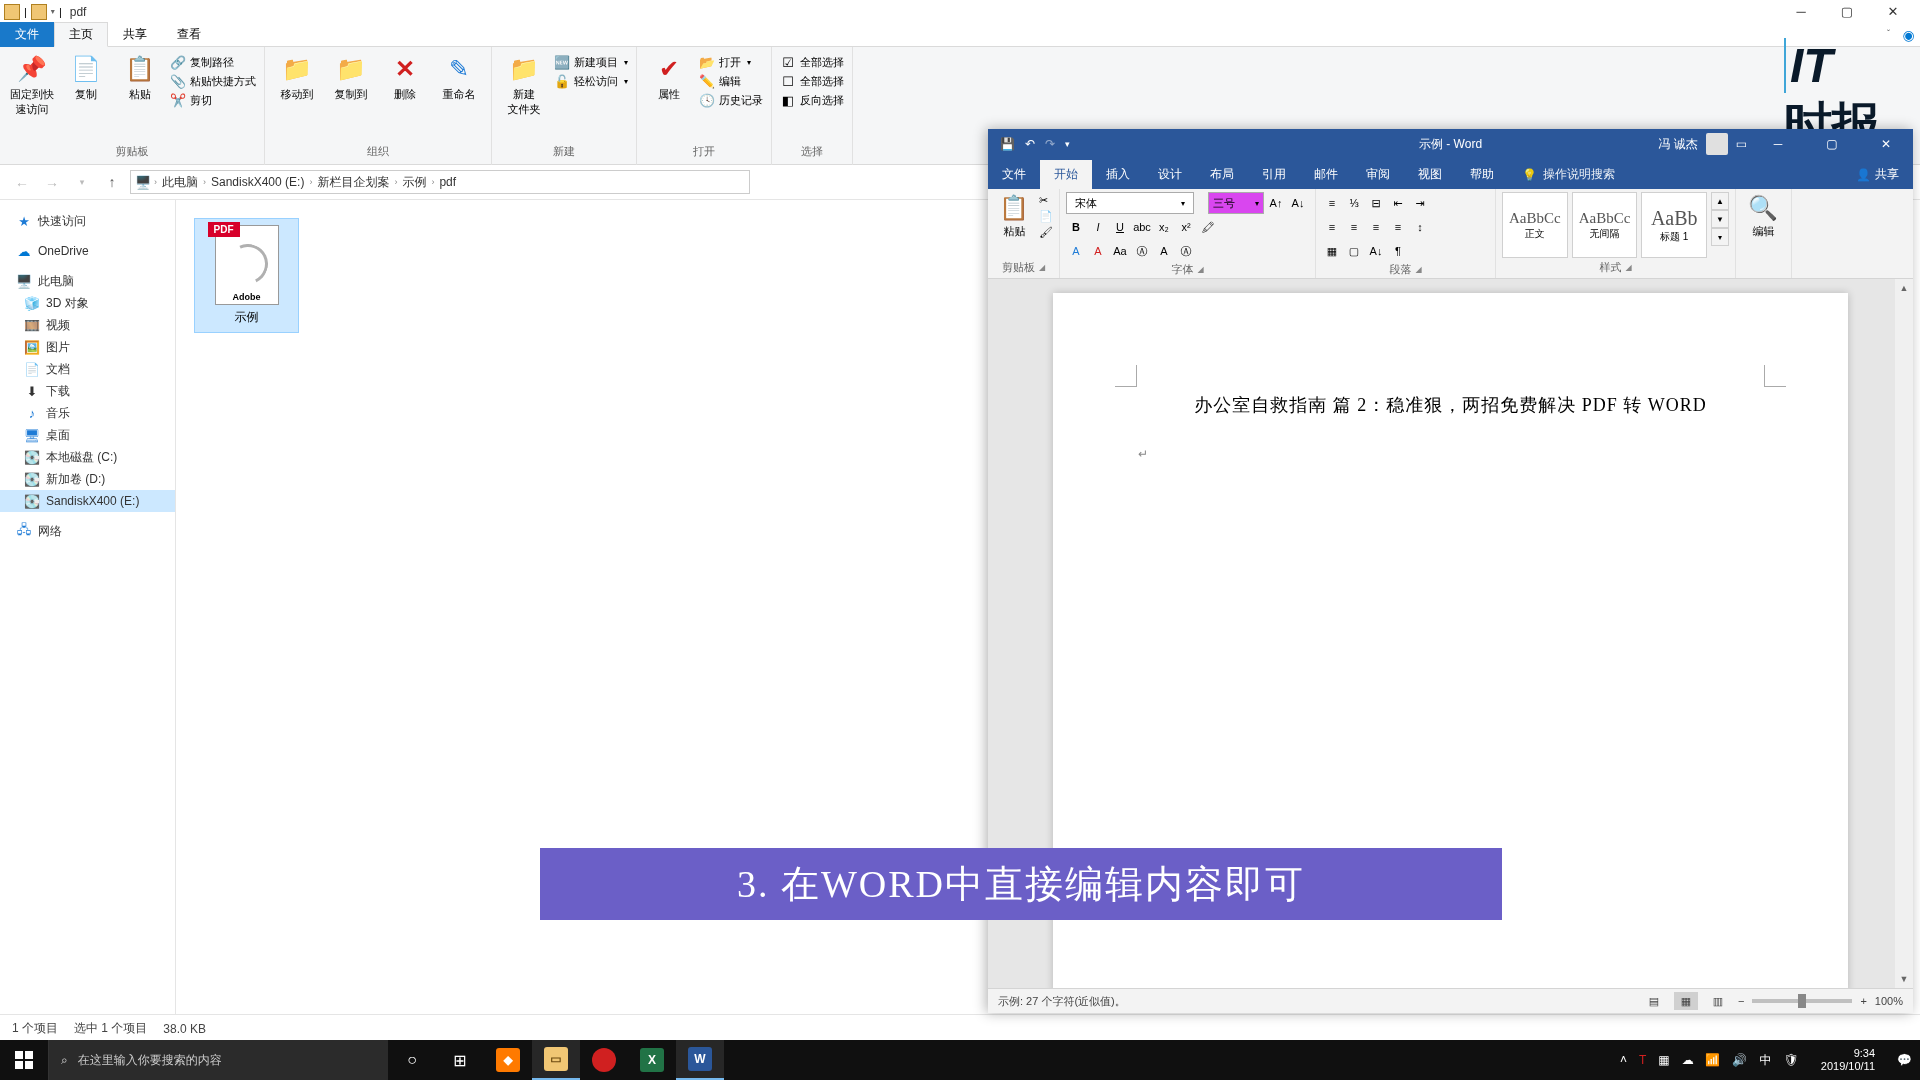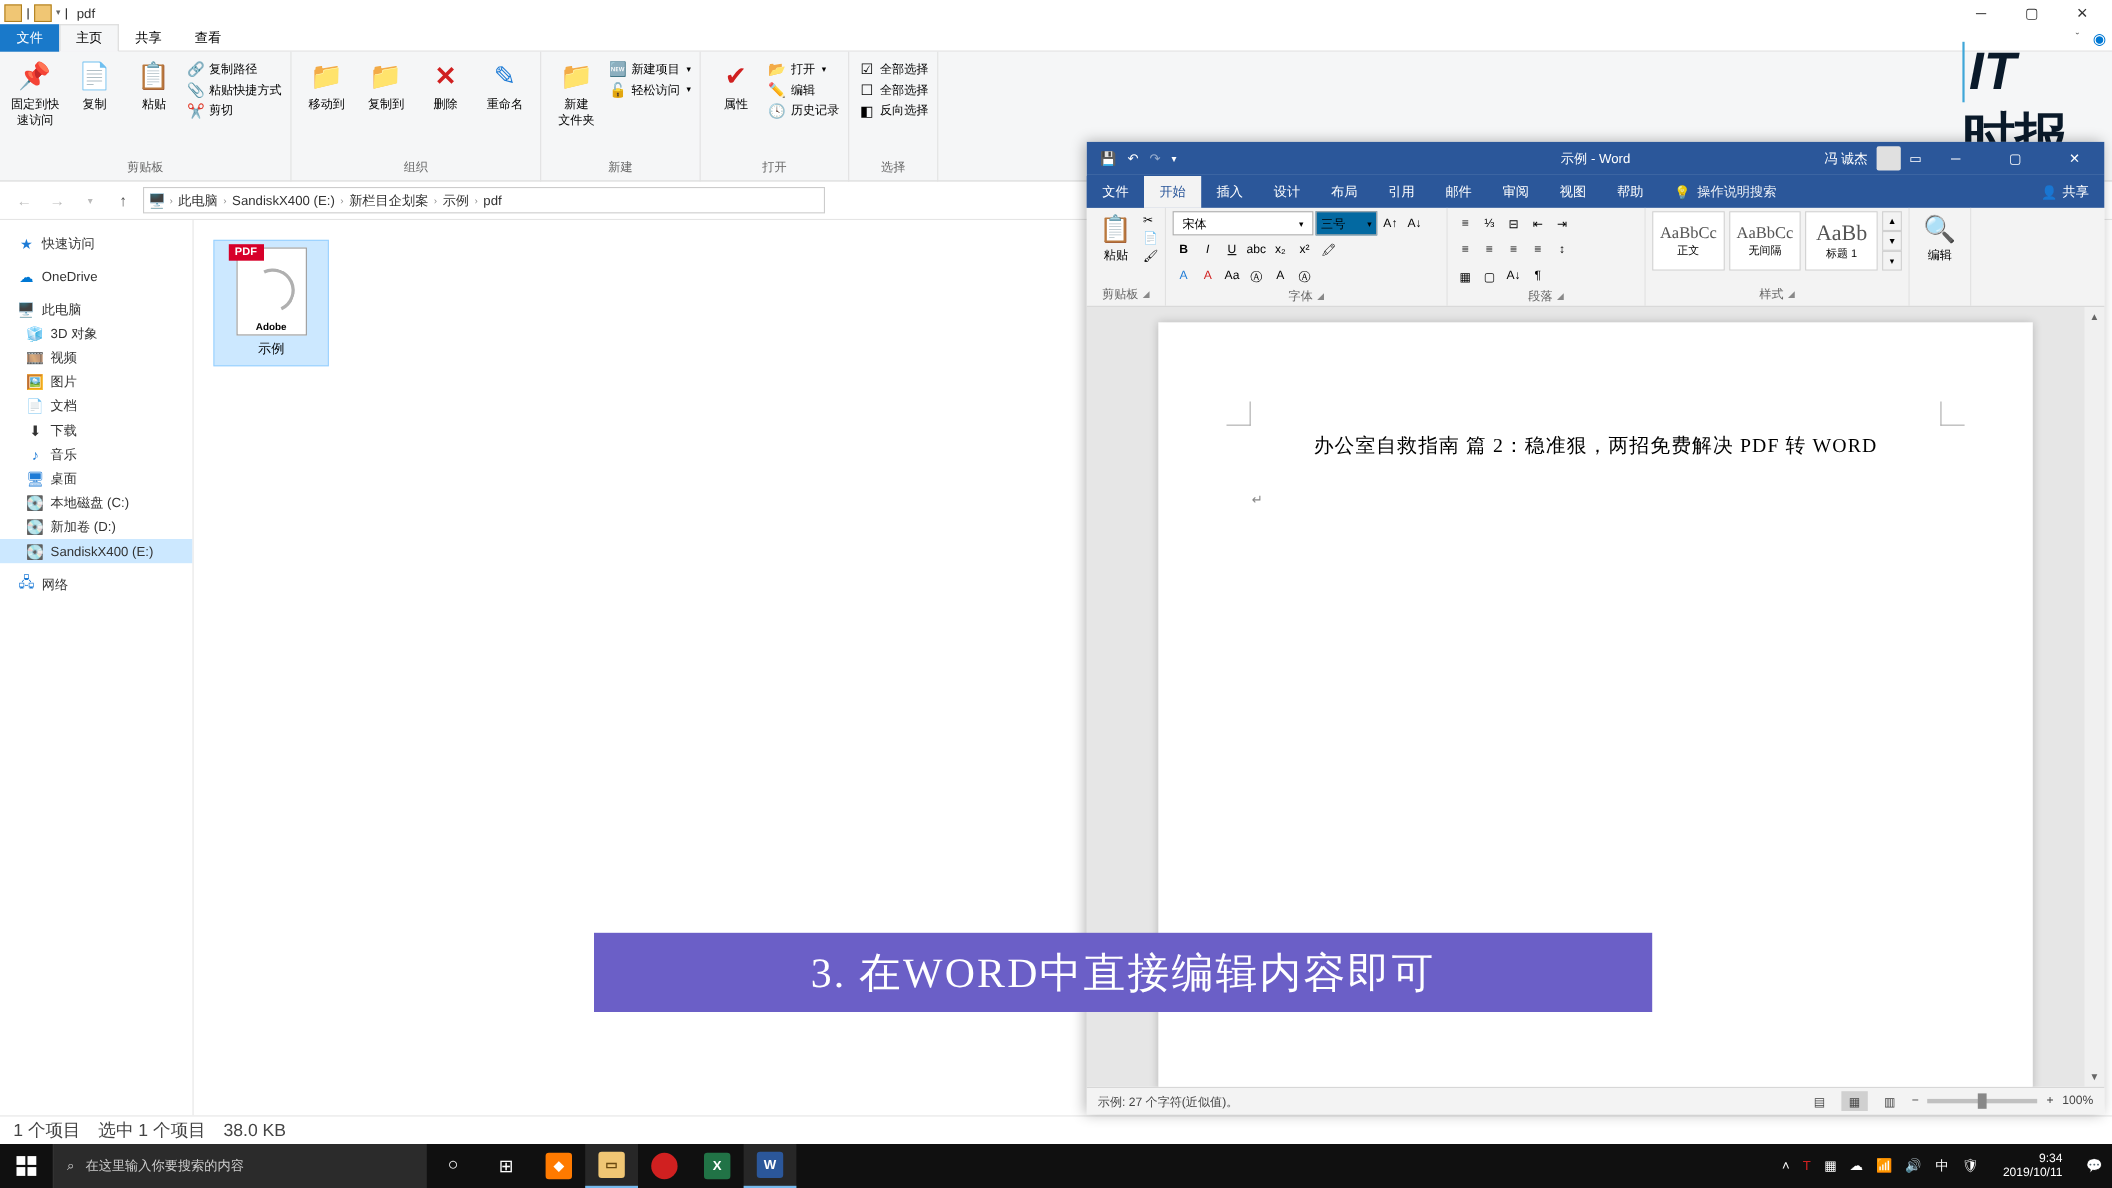--- a/index.html
+++ b/index.html
@@ -47,21 +47,21 @@
 .nav-spacer { height: 8px; }
 
 .content { flex: 1; padding: 18px; display: flex; align-items: flex-start; }
 .file-item { width: 105px; display: flex; flex-direction: column; align-items: center; gap: 4px; padding: 6px; background: #cce8ff; border: 1px solid #99d1ff; }
 .file-icon-pdf { width: 64px; height: 80px; position: relative; background: #fff; border: 1px solid #999; }
 .pdf-badge { position: absolute; top: -4px; left: -8px; background: #d7002a; color: #fff; font-size: 10px; font-weight: bold; padding: 2px 6px; }
 .pdf-swirl { position: absolute; width: 40px; height: 40px; top: 18px; left: 12px; border: 3px solid #b0b0b0; border-radius: 50% 50% 50% 0; border-bottom-color: transparent; border-left-color: transparent; transform: rotate(20deg); }
 .pdf-adobe { position: absolute; bottom: 2px; left: 0; right: 0; text-align: center; font-size: 9px; font-weight: bold; }
 .file-label { font-size: 12px; }
 
-.statusbar { position: absolute; bottom: 0; left: 0; right: 0; height: 28px; border-top: 1px solid #e5e5e5; display: flex; align-items: center; padding: 0 12px; font-size: 16px; color: #444; gap: 16px; background: #fff; }
+.statusbar { position: absolute; bottom: 0; left: 0; right: 0; height: 28px; border-top: 1px solid #e5e5e5; display: flex; align-items: center; padding: 0 12px; font-size: 12px; color: #444; gap: 16px; background: #fff; }
 
 
 .word { position: absolute; top: 129px; left: 988px; width: 925px; height: 884px; background: #fff; box-shadow: -2px 0 12px rgba(0,0,0,0.3); display: flex; flex-direction: column; }
 .word-title { height: 30px; background: #2b579a; color: #fff; display: flex; align-items: center; font-size: 12px; }
 .word-qat { display: flex; align-items: center; gap: 10px; padding: 0 12px; }
 .word-title-text { position: absolute; left: 50%; transform: translateX(-50%); font-size: 12px; }
 .word-user { margin-left: auto; display: flex; align-items: center; gap: 8px; padding-right: 4px; }
 .word-winbtn { width: 46px; height: 30px; display: flex; align-items: center; justify-content: center; color: #fff; }
 
 .word-tabs { height: 30px; background: #2b579a; display: flex; align-items: flex-end; color: #fff; font-size: 12px; }
@@ -72,24 +72,24 @@
 .word-share { margin-left: auto; padding: 6px 14px; display: flex; align-items: center; gap: 4px; }
 
 .word-ribbon { height: 90px; background: #f3f3f3; border-bottom: 1px solid #d4d4d4; display: flex; font-size: 11px; }
 .wrg { border-right: 1px solid #e1e1e1; padding: 3px 6px; display: flex; flex-direction: column; }
 .wrg-body { flex: 1; display: flex; gap: 4px; }
 .wrg-label { text-align: center; font-size: 11px; color: #666; height: 16px; display: flex; align-items: center; justify-content: center; gap: 4px; }
 .wrg-label .dlg { font-size: 8px; color: #888; }
 .clip-big { display: flex; flex-direction: column; align-items: center; width: 42px; }
 .clip-ico { width: 32px; height: 32px; font-size: 24px; display: flex; align-items: center; justify-content: center; }
 .font-sel { width: 128px; height: 22px; border: 1px solid #ababab; background: #fff; font-size: 11px; padding: 0 8px; display: flex; align-items: center; justify-content: space-between; }
-.size-sel { width: 56px; height: 22px; border: 1px solid #ababab; background: #0369a1; font-size: 11px; padding: 0 4px; display: flex; align-items: center; justify-content: space-between; }
+.size-sel { width: 56px; height: 22px; border: 1px solid #ababab; background: #d946ef; font-size: 11px; padding: 0 4px; display: flex; align-items: center; justify-content: space-between; margin-left: 12px; }
 .fmt-row { display: flex; gap: 2px; align-items: center; height: 22px; }
 .fmt-btn { min-width: 20px; height: 20px; display: flex; align-items: center; justify-content: center; }
-.style-box { width: 66px; height: 54px; border: 1px solid #d0d0d0; background: #fff; display: flex; flex-direction: column; align-items: center; justify-content: center; font-size: 10px; }
+.style-box { width: 66px; height: 66px; border: 1px solid #d0d0d0; background: #fff; display: flex; flex-direction: column; align-items: center; justify-content: center; font-size: 10px; }
 .style-preview { font-family: serif; font-size: 15px; color: #555; }
 .style-nav { width: 18px; display: flex; flex-direction: column; }
 .style-nav-btn { height: 18px; border: 1px solid #d0d0d0; display: flex; align-items: center; justify-content: center; font-size: 8px; }
 
 .word-canvas { flex: 1; background: #e6e6e6; position: relative; overflow: hidden; padding: 14px 40px; }
 .word-page { width: 795px; min-height: 700px; background: #fff; margin: 0 auto; box-shadow: 0 0 8px rgba(0,0,0,0.2); padding: 100px 85px; position: relative; }
 .corner { position: absolute; width: 22px; height: 22px; }
 .corner.tl { top: 72px; left: 62px; border-top: 1px solid #aaa; border-left: 1px solid #aaa; transform: rotate(180deg);}
 .corner.tr { top: 72px; right: 62px; border-top: 1px solid #aaa; border-right: 1px solid #aaa; transform: rotate(180deg);}
 .doc-heading { font-family: SimSun, serif; font-size: 18px; text-align: center; letter-spacing: 1px; }

